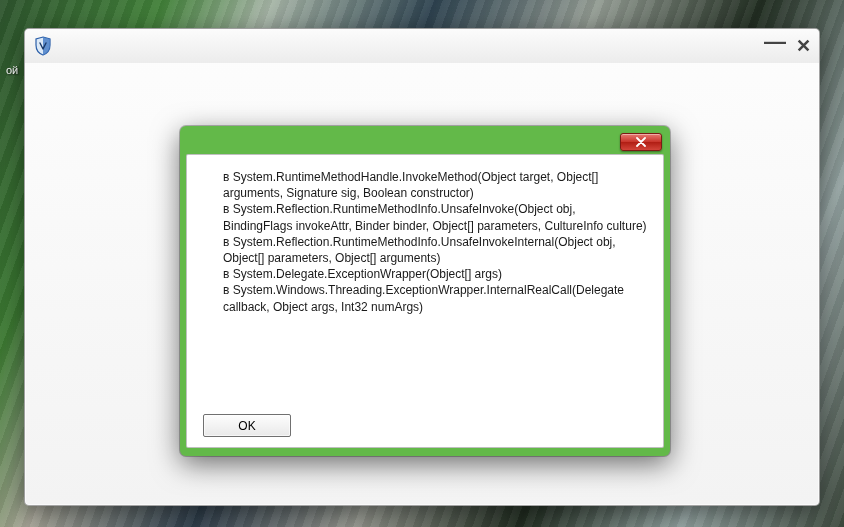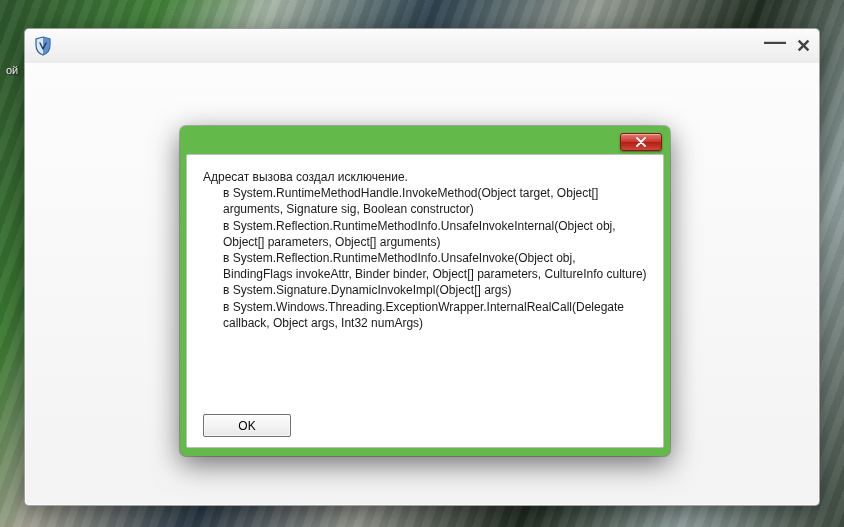--- a/index.html
+++ b/index.html
@@ -204,24 +204,23 @@
 <div class="dialog">
   <div class="dialog-titlebar">
     <div class="dialog-close-btn">
       <svg width="12" height="10" viewBox="0 0 12 10">
         <path d="M2 1 L10 9 M10 1 L2 9" stroke="#fff" stroke-width="1.8" stroke-linecap="round"></path>
       </svg>
     </div>
   </div>
   <div class="dialog-body">
     <div class="stack-trace">
-      <span class="frame">Адресат вызова создал исключение.</span>
       <span class="frame indent"><span class="kw-at">в System.RuntimeMethodHandle.InvokeMethod(Object target, Object[] arguments, Signature sig, Boolean constructor)</span></span>
+      <span class="frame indent"><span class="kw-at">в System.Reflection.RuntimeMethodInfo.UnsafeInvoke(Object obj, BindingFlags invokeAttr, Binder binder, Object[] parameters, CultureInfo culture)</span></span>
       <span class="frame indent"><span class="kw-at">в System.Reflection.RuntimeMethodInfo.UnsafeInvokeInternal(Object obj, Object[] parameters, Object[] arguments)</span></span>
-      <span class="frame indent"><span class="kw-at">в System.Reflection.RuntimeMethodInfo.UnsafeInvoke(Object obj, BindingFlags invokeAttr, Binder binder, Object[] parameters, CultureInfo culture)</span></span>
-      <span class="frame indent"><span class="kw-at">в System.Signature.DynamicInvokeImpl(Object[] args)</span></span>
+      <span class="frame indent"><span class="kw-at">в System.Delegate.ExceptionWrapper(Object[] args)</span></span>
       <span class="frame indent"><span class="kw-at">в System.Windows.Threading.ExceptionWrapper.InternalRealCall(Delegate callback, Object args, Int32 numArgs)</span></span>
     </div>
     <div class="dialog-buttons">
       <button class="ok-button">OK</button>
     </div>
   </div>
 </div>
 
 </body></html>

